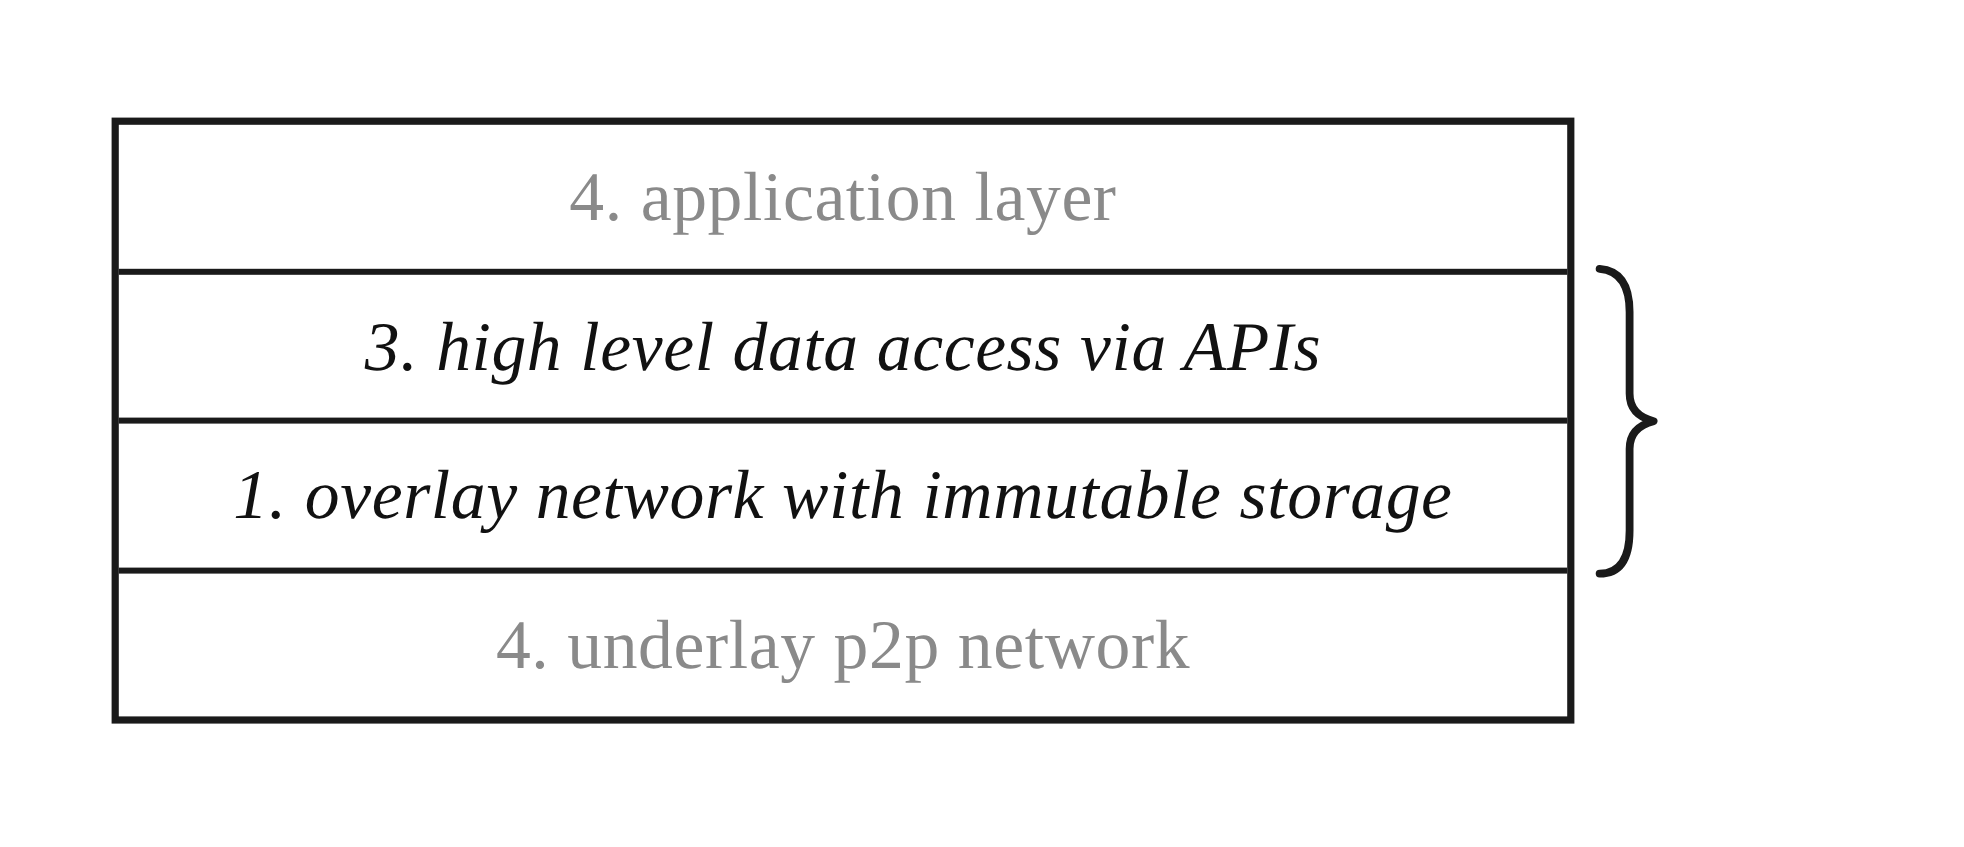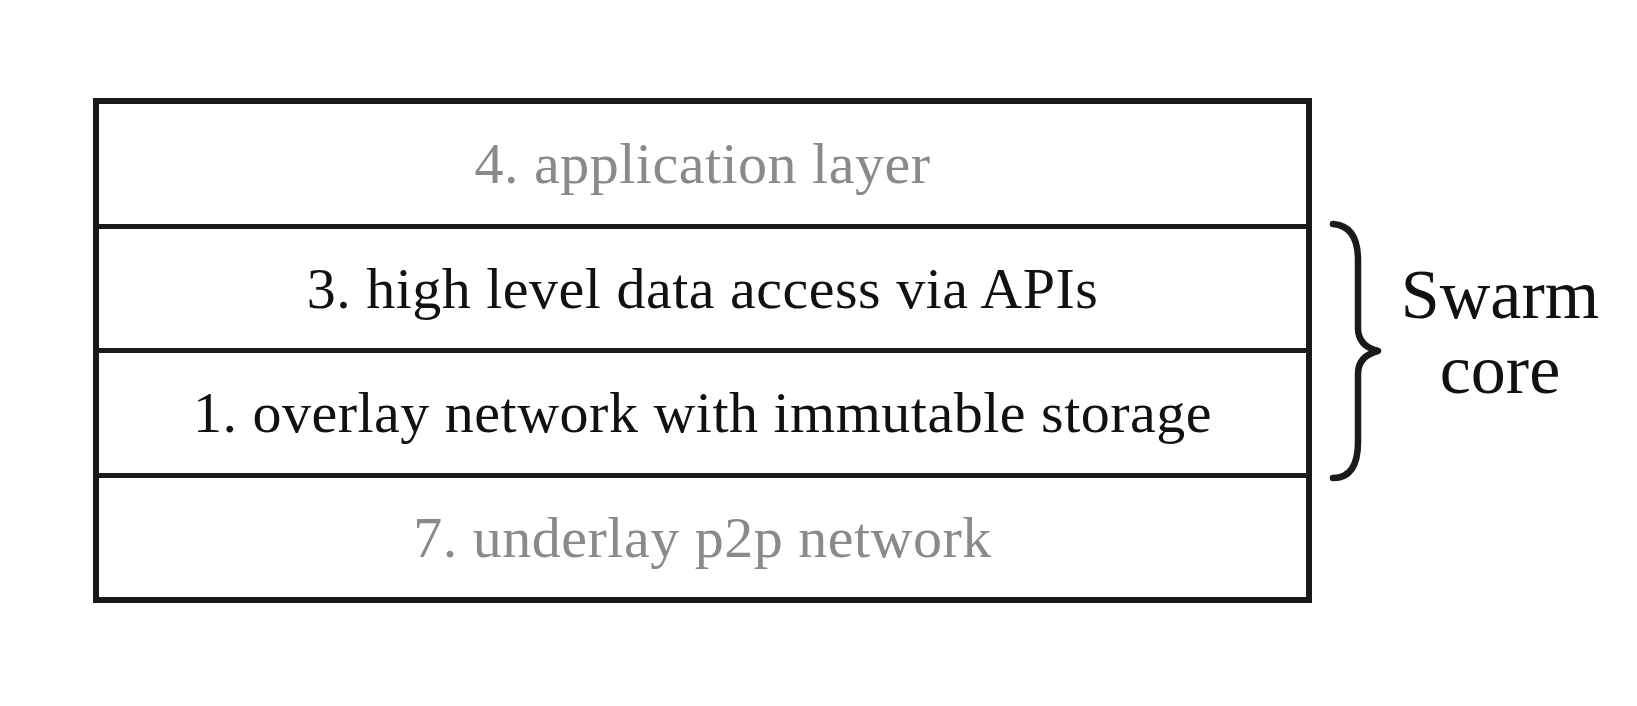--- a/index.html
+++ b/index.html
@@ -37,21 +37,21 @@
     align-items: center;
     justify-content: center;
     font-size: 58px;
     letter-spacing: 0.5px;
     white-space: nowrap;
   }
   .layer-row + .layer-row {
     border-top: 5px solid var(--c-border);
   }
   .layer-row.muted  { color: var(--c-muted); }
-  .layer-row.strong { color: var(--c-strong); }
+  .layer-row.strong { color: var(--c-strong); font-style: italic; }
   .brace-svg {
     position: absolute;
     left: 1326px;
     top: 220px;
     width: 60px;
     height: 262px;
   }
   .brace-svg path {
     stroke: var(--c-border);
     stroke-width: 6.5;
@@ -80,32 +80,28 @@
     <div class="layer-row muted">
       <span>4. application layer</span>
     </div>
     <div class="layer-row strong">
       <span>3. high level data access via APIs</span>
     </div>
     <div class="layer-row strong">
       <span>1. overlay network with immutable storage</span>
     </div>
     <div class="layer-row muted">
-      <span>7. underlay p2p network</span>
+      <span>4. underlay p2p network</span>
     </div>
   </div>
 
   <svg class="brace-svg" viewBox="0 0 60 262" aria-hidden="true">
     <path d="M 7 4
              Q 32 6, 32 40
              L 32 108
              Q 32 126, 52 131
              Q 32 136, 32 154
              L 32 222
              Q 32 258, 7 258"></path>
   </svg>
 
-  <div class="brace-label">
-    <div>Swarm</div>
-    <div>core</div>
-  </div>
 
 </div>
 
 </body></html>

